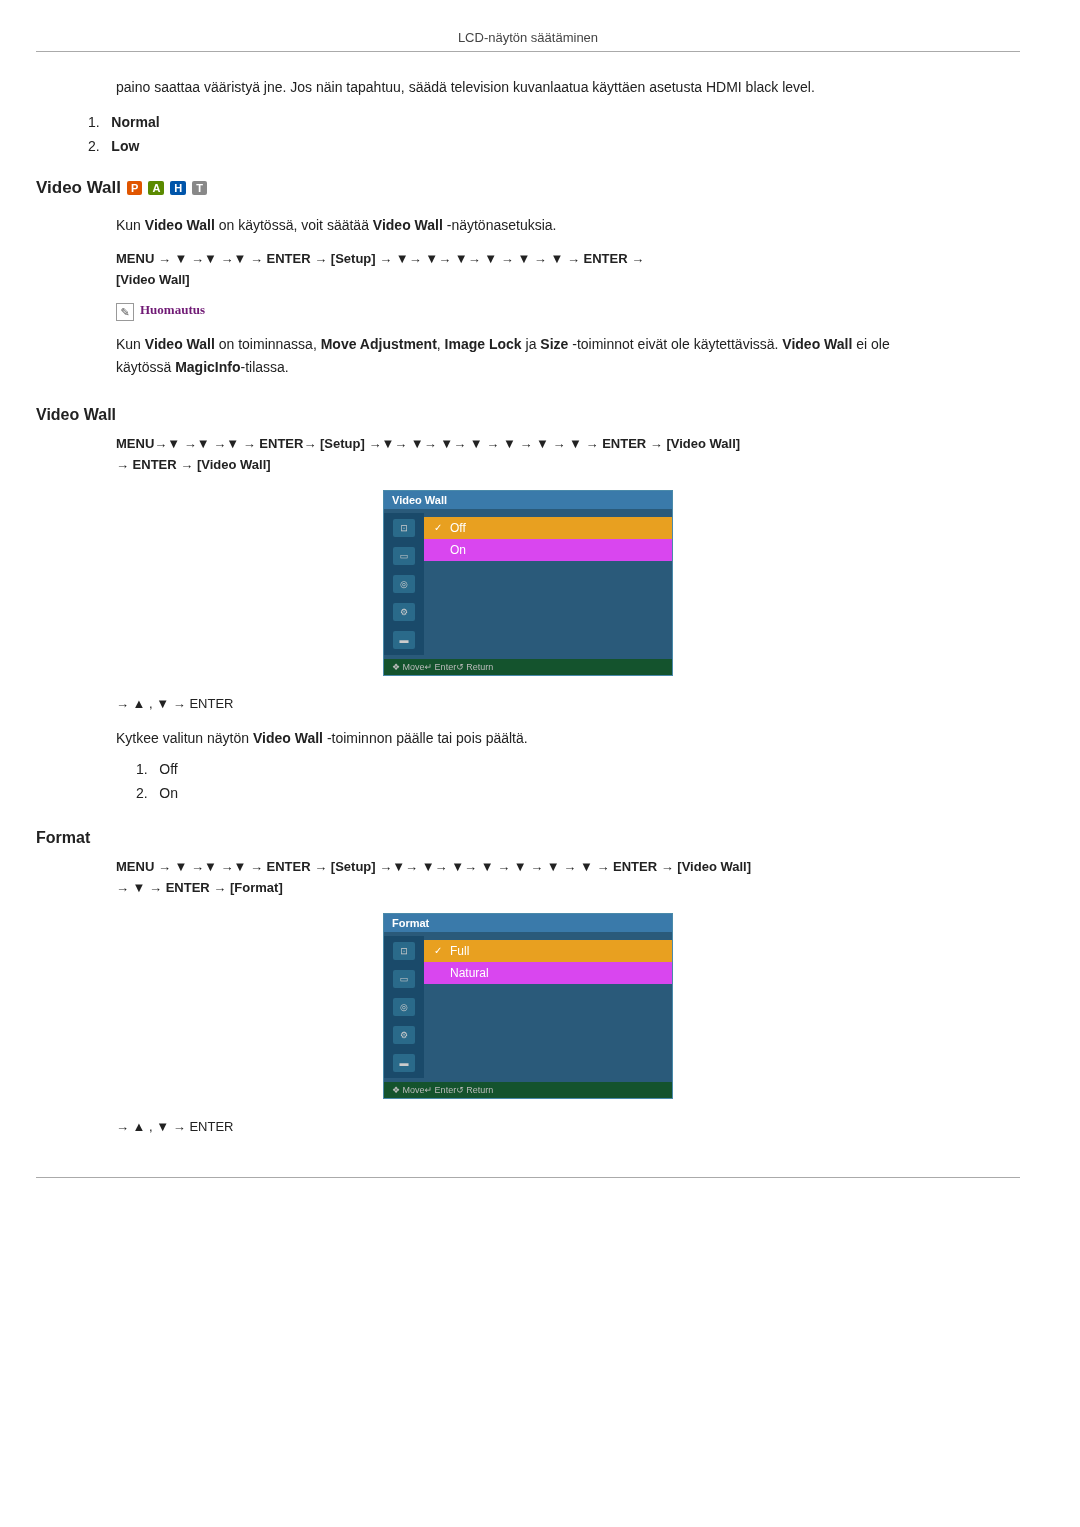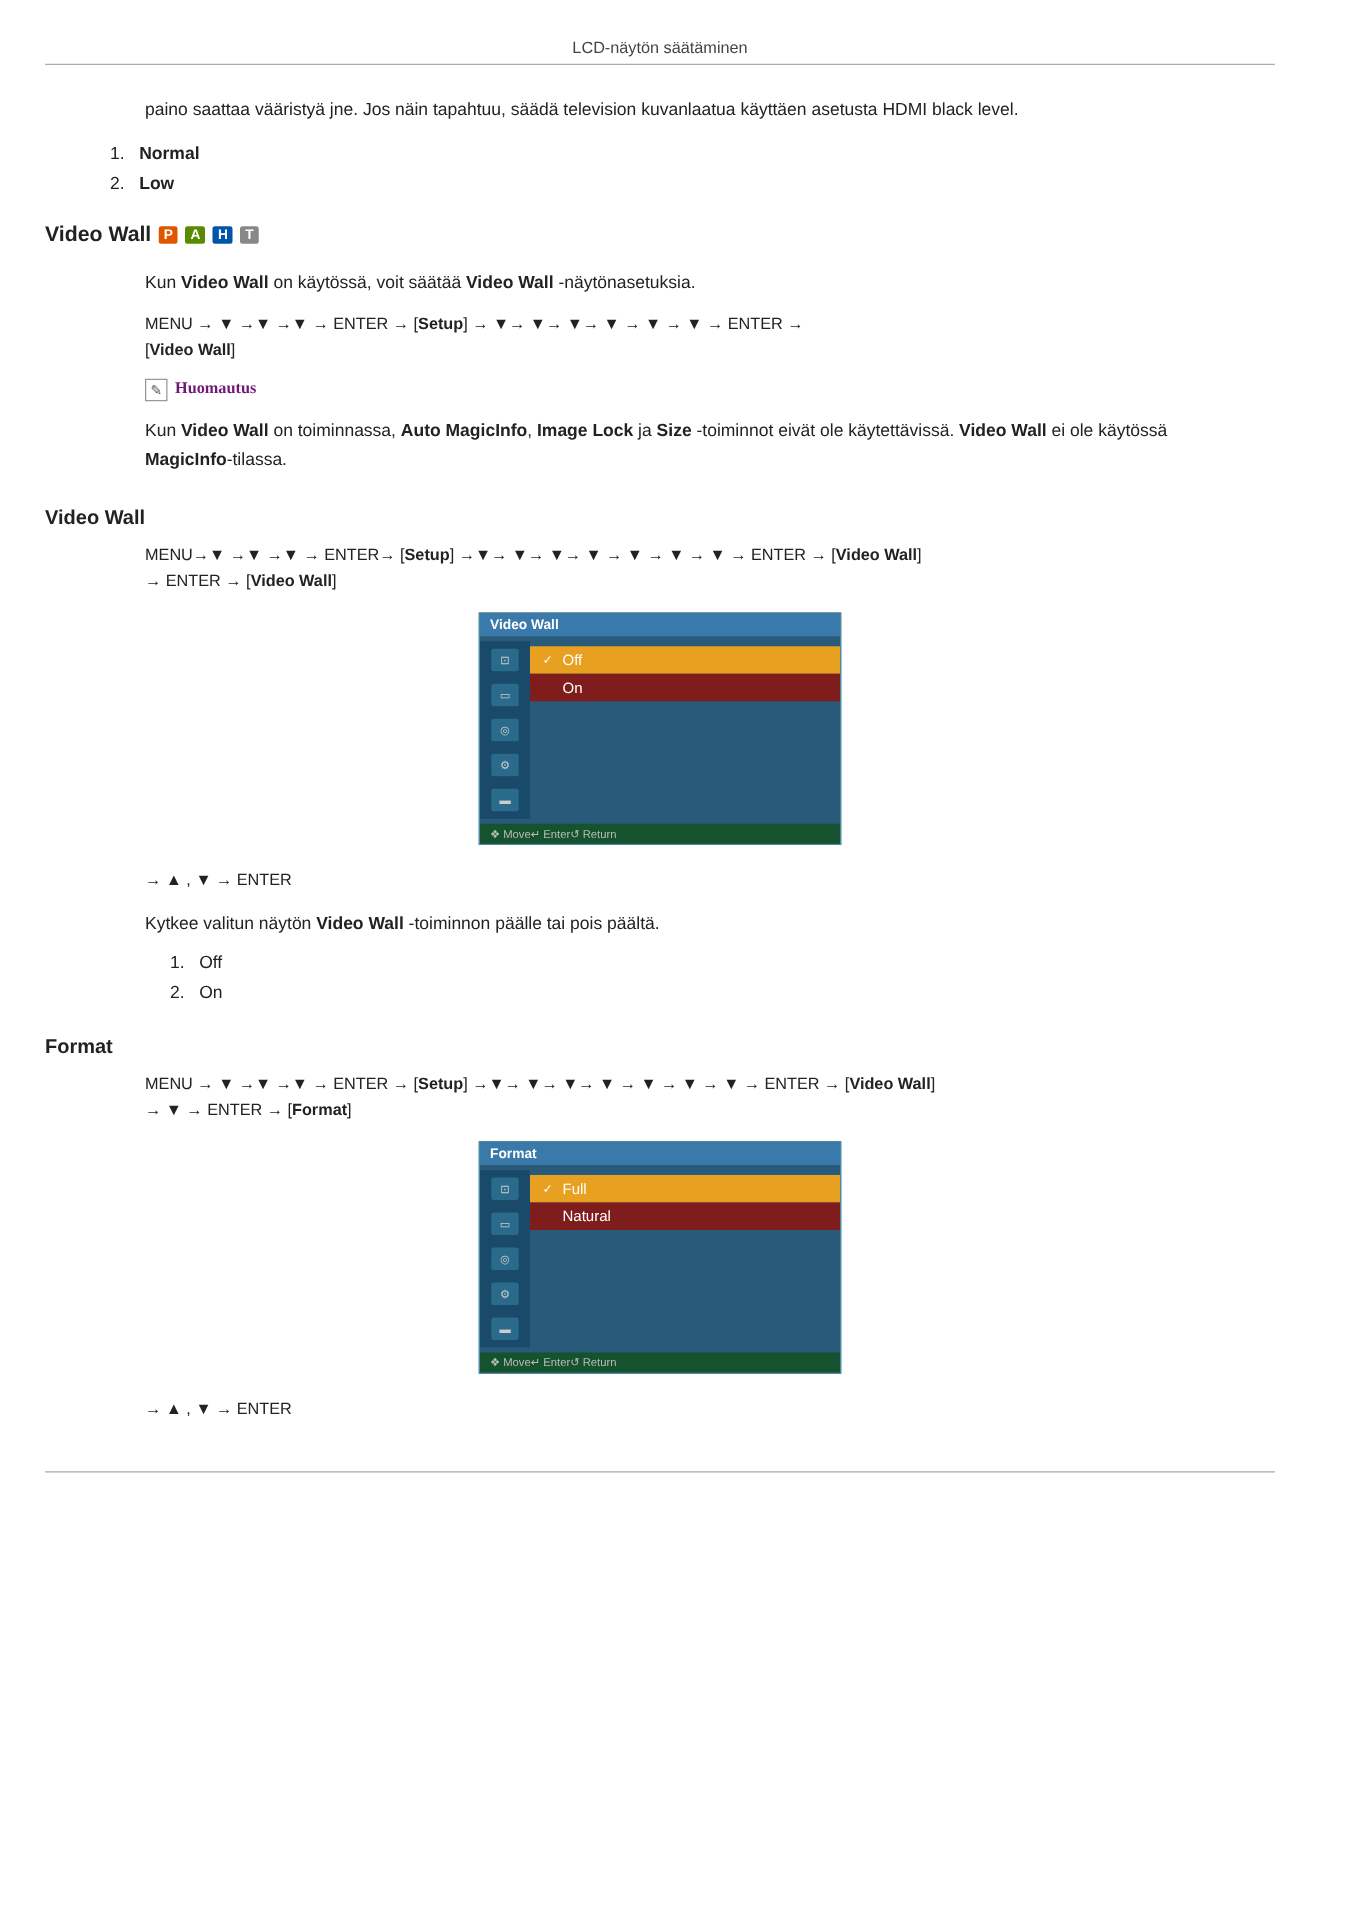--- a/index.html
+++ b/index.html
@@ -85,20 +85,21 @@
 
     .section-body p {
       margin-bottom: 12px;
       line-height: 1.6;
     }
 
     .menu-path {
       font-size: 13px;
       line-height: 1.7;
       margin-bottom: 8px;
+      font-weight: bold;
     }
 
     .note-box {
       display: flex;
       align-items: flex-start;
       gap: 6px;
       margin-bottom: 12px;
     }
 
     .note-icon {
@@ -189,21 +190,21 @@
       align-items: center;
       gap: 4px;
     }
 
     .osd-menu-item.selected {
       background: #e8a020;
       color: #fff;
     }
 
     .osd-menu-item.highlighted {
-      background: #7f1d1d;
+      background: #d946ef;
       color: #fff;
     }
 
     .osd-check {
       font-size: 10px;
       width: 12px;
     }
 
     .osd-footer {
       background: #14532d;
@@ -274,21 +275,21 @@
     </p>
     <p class="menu-path">
       MENU → ▼ →▼ →▼ → ENTER → [<strong>Setup</strong>] → ▼→ ▼→ ▼→ ▼ → ▼ → ▼ → ENTER →<br>
       [<strong>Video Wall</strong>]
     </p>
     <div class="note-box">
       <div class="note-icon">✎</div>
       <span class="note-label">Huomautus</span>
     </div>
     <p>
-      Kun <strong>Video Wall</strong> on toiminnassa, <strong>Auto MagicInfo</strong>, <strong>Image Lock</strong> ja <strong>Size</strong> -toiminnot eivät ole käytettävissä. <strong>Video Wall</strong> ei ole käytössä <strong>MagicInfo</strong>-tilassa.
+      Kun <strong>Video Wall</strong> on toiminnassa, <strong>Move Adjustment</strong>, <strong>Image Lock</strong> ja <strong>Size</strong> -toiminnot eivät ole käytettävissä. <strong>Video Wall</strong> ei ole käytössä <strong>MagicInfo</strong>-tilassa.
     </p>
   </div>
 
   <div class="sub-section-heading">Video Wall</div>
 
   <div class="section-body">
     <p class="menu-path">
       MENU→▼ →▼ →▼ → ENTER→ [<strong>Setup</strong>] →▼→ ▼→ ▼→ ▼ → ▼ → ▼ → ▼ → ENTER → [<strong>Video Wall</strong>]<br>
       → ENTER → [<strong>Video Wall</strong>]
     </p>

